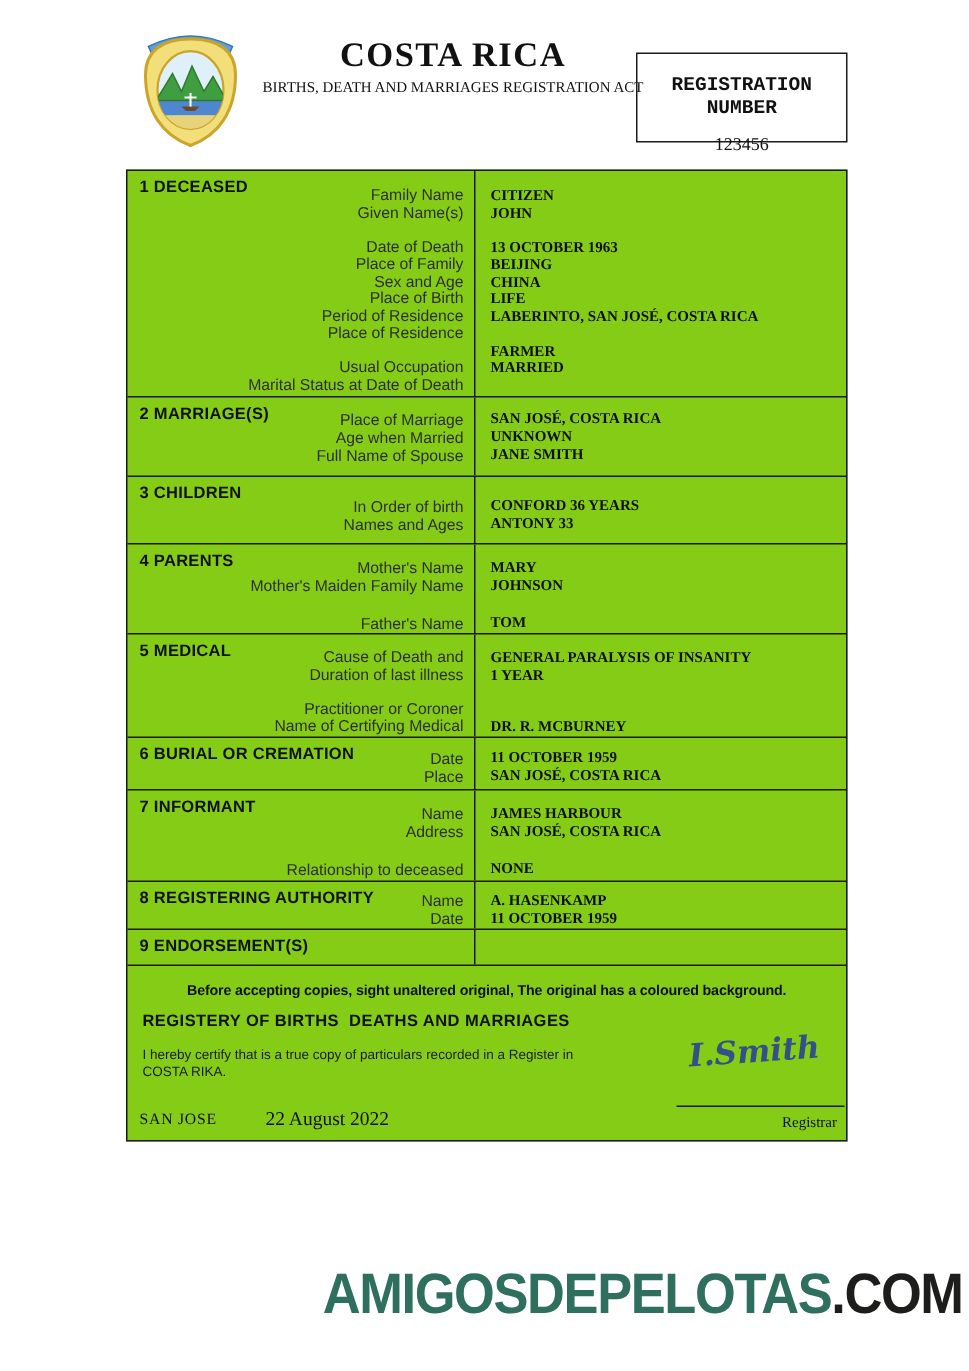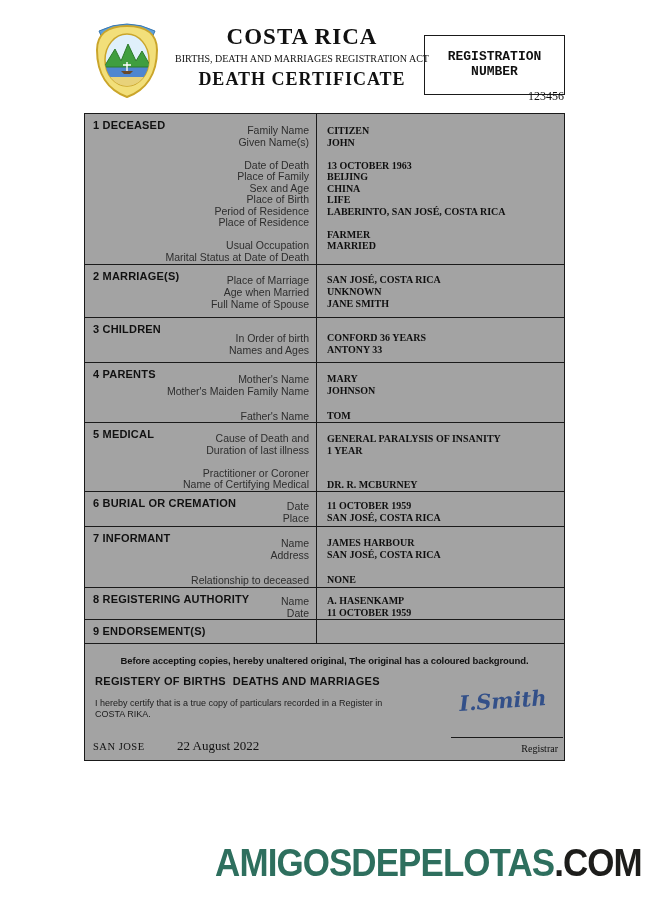--- a/index.html
+++ b/index.html
@@ -13,25 +13,25 @@
   .title-block { position:absolute; left:170px; top:24px; width:264px; text-align:center; }
   .country { font-family:"Liberation Serif",serif; font-weight:bold; font-size:23px;
              letter-spacing:1px; color:#111; }
   .act { font-family:"Liberation Serif",serif; font-size:10px; color:#111; margin-top:3px; white-space:nowrap; }
   .doc-title { font-family:"Liberation Serif",serif; font-weight:bold; font-size:18px;
                letter-spacing:1px; color:#111; margin-top:5px; }
   .reg-box { position:absolute; left:424px; top:35px; width:141px; height:60px;
              border:1.5px solid var(--line); text-align:center; }
   .reg-label { font-family:Liberation Mono, monospace; font-weight:bold; font-size:13px;
                margin-top:13px; color:#111; }
-  .reg-number { font-family:"Liberation Serif",serif; font-size:12px; margin-top:10px; color:#111;text-align:right; }
+  .reg-number { font-family:"Liberation Serif",serif; font-size:12px; margin-top:10px; color:#111; }
 
   
   .cert-table { position:absolute; left:84px; top:113px; width:481px;
-                border:1.5px solid var(--line); background:#a3a3a3; }
+                border:1.5px solid var(--line); background:#84cc16; }
   .sec { display:flex; position:relative; overflow:hidden; border-top:1.5px solid var(--line);
          --off:9px; --rh:12.2px; }
   .sec:first-child { border-top:none; }
   .h1{height:150px} .h2{height:53px} .h3{height:45px} .h4{height:60px} .h5{height:69px}
   .h6{height:35px} .h7{height:61px} .h8{height:32px} .h9{height:24px}
   .cell-l { width:232px; flex:none; border-right:1.5px solid var(--line); position:relative; }
   .cell-r { flex:1; }
   .sec-title { position:absolute; left:8px; top:5px; font-weight:bold; font-size:11px;
                letter-spacing:.2px; color:#111; white-space:nowrap; }
   .labels { margin-top:var(--off); }
@@ -86,21 +86,20 @@
       <rect x="10" y="62" width="54" height="12" fill="#e8d27a"></rect>
       <path d="M14 52 L25 34 L31 46 L38 29 L46 46 L52 36 L61 52 Z" fill="#3f9e3f" stroke="#2c7a2c" stroke-width="1"></path>
       <path d="M31 56 L43 56 L40 59 L34 59 Z" fill="#6b4a2b"></path>
       <path d="M37 47 L37 56 M33 50 L41 50" stroke="#ffffff" stroke-width="1.4"></path>
     </g>
   </svg>
 
   <div class="title-block">
     <div class="country">COSTA RICA</div>
     <div class="act">BIRTHS, DEATH AND MARRIAGES REGISTRATION ACT</div>
-    <div class="doc-title">DEATH CERTIFICATE</div>
   </div>
 
   <div class="reg-box">
     <div class="reg-label">REGISTRATION NUMBER</div>
     <div class="reg-number">123456</div>
   </div>
 
   <div class="cert-table">
 
     <div class="sec h1" style="--off:11px; --rh:11.5px">
@@ -267,21 +266,21 @@
     </div>
 
     <div class="sec h9">
       <div class="cell-l">
         <div class="sec-title">9 ENDORSEMENT(S)</div>
       </div>
       <div class="cell-r"></div>
     </div>
 
     <div class="footer-box">
-      <div class="notice">Before accepting copies, hereby unaltered original, The original has a coloured background.</div>
+      <div class="notice">Before accepting copies, sight unaltered original, The original has a coloured background.</div>
       <div class="registry-title">REGISTERY OF BIRTHS  DEATHS AND MARRIAGES</div>
       <div class="certify">
         <div>I hereby certify that is a true copy of particulars recorded in a  Register in</div>
         <div>COSTA RIKA.</div>
       </div>
       <div class="signature">I.Smith</div>
       <div class="sig-line"></div>
       <div class="registrar">Registrar</div>
       <div class="issue-place">SAN JOSE</div>
       <div class="issue-date">22 August 2022</div>

